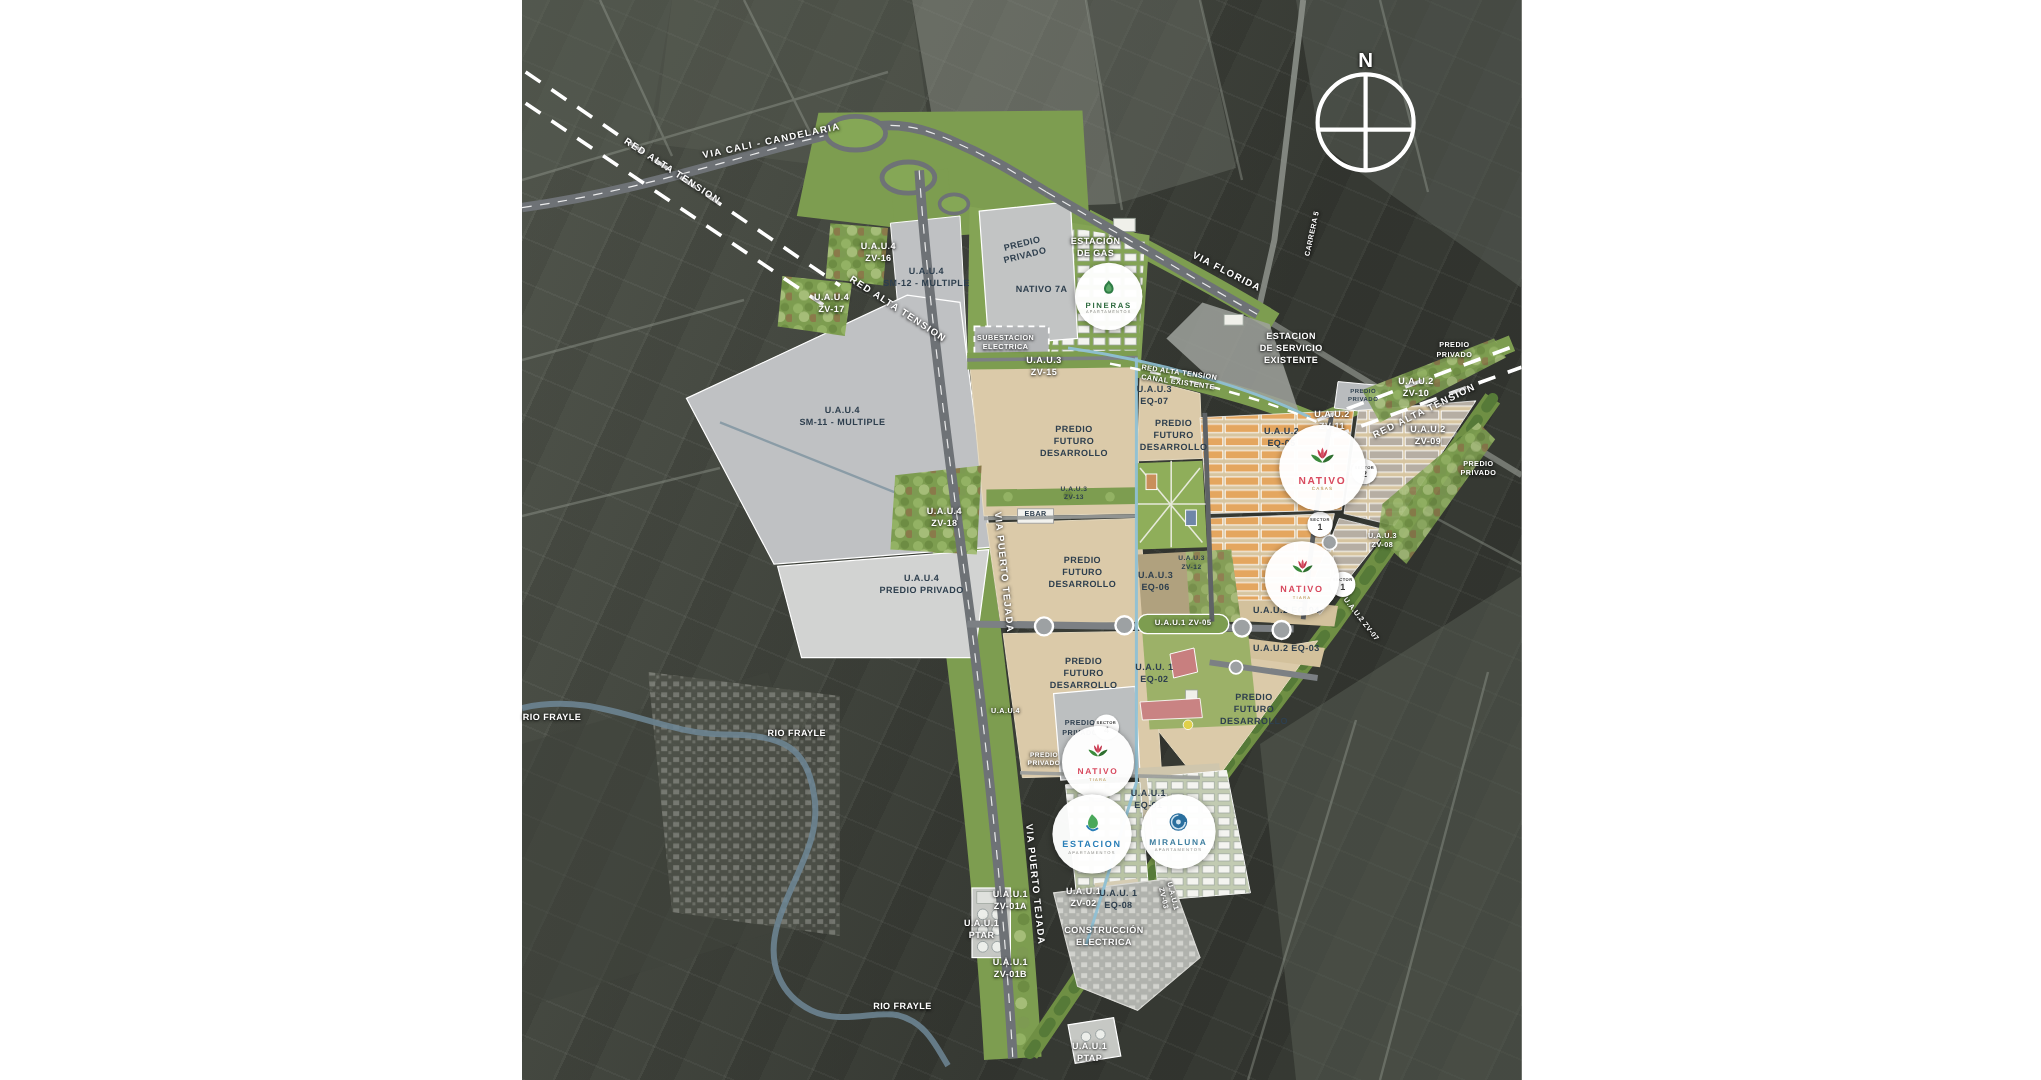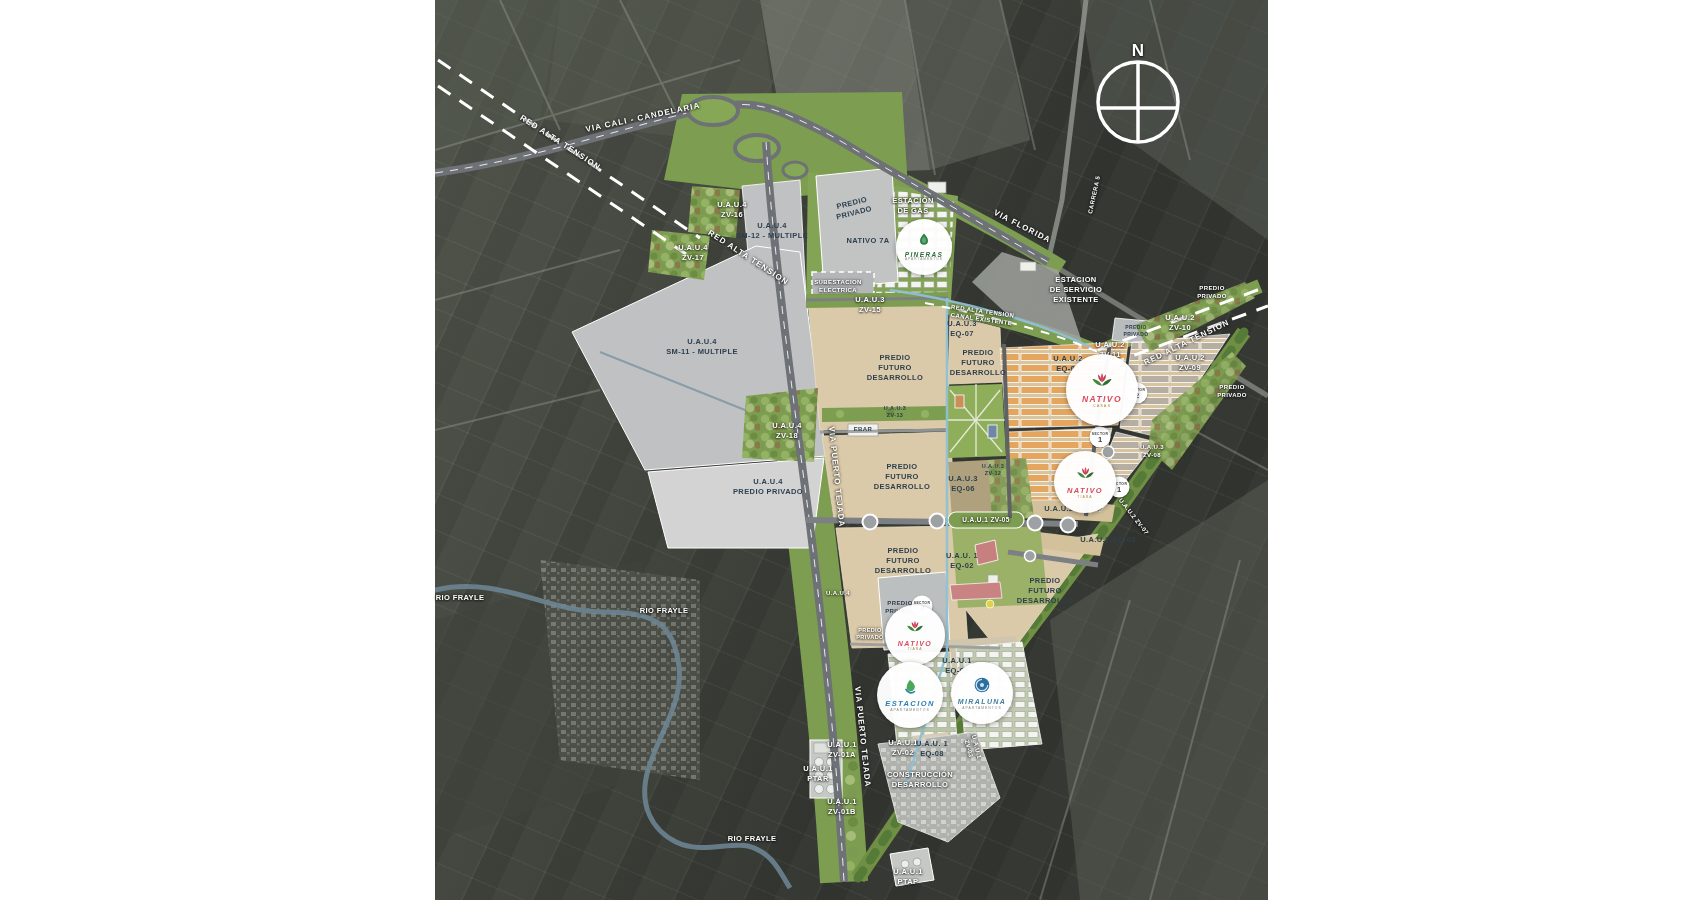--- a/index.html
+++ b/index.html
@@ -15,21 +15,21 @@
   .lbl{position:absolute;transform:translate(-50%,-50%);font-weight:bold;font-size:7.5px;
        line-height:1.3;text-align:center;white-space:pre-line;letter-spacing:.4px;pointer-events:none;}
   .lbl.white{color:#ffffff;text-shadow:0 0 3px rgba(0,0,0,.85),0 1px 2px rgba(0,0,0,.6);}
   .lbl.navy{color:#2e3f4e;}
   .lbl.road{font-size:8px;letter-spacing:1.1px;}
   .lbl.s6{font-size:6px;} .lbl.s55{font-size:5.5px;} .lbl.s5{font-size:5px;} .lbl.s65{font-size:6.5px;}
   .lbl.north{font-size:17px;letter-spacing:0;}
   .logo{position:absolute;transform:translate(-50%,-50%);background:rgba(255,255,255,.97);
         border-radius:50%;display:flex;flex-direction:column;align-items:center;justify-content:center;
         box-shadow:0 1px 5px rgba(0,0,0,.4);z-index:5;}
-  .logo .lname{font-weight:bold;letter-spacing:1.4px;line-height:1.1;font-style:italic;}
+  .logo .lname{font-weight:bold;letter-spacing:1.4px;line-height:1.1;}
   .logo .lsub{letter-spacing:1px;color:#8a8a86;line-height:1.2;}
   .badge{position:absolute;transform:translate(-50%,-50%);width:21px;height:21px;border-radius:50%;
          background:#ffffff;display:flex;flex-direction:column;align-items:center;justify-content:center;
          box-shadow:0 1px 2px rgba(0,0,0,.45);z-index:4;color:#3a3a3a;}
   .badge .bw{font-size:3.4px;font-weight:bold;letter-spacing:.4px;}
   .badge .bn{font-size:7.5px;font-weight:bold;line-height:1;}
 </style>
 </head>
 <body>
 
@@ -295,21 +295,21 @@
 DESARROLLO</div>
   <div class="lbl navy" style="left:963px;top:484px">U.A.U.3
 EQ-06</div>
   <div class="lbl navy s55" style="left:993px;top:470px">U.A.U.3
 ZV-12</div>
   <div class="lbl navy" style="left:768px;top:487px">U.A.U.4
 PREDIO PRIVADO</div>
   <div class="lbl white road" style="left:836px;top:477px;transform:translate(-50%,-50%) rotate(84deg)">VIA PUERTO TEJADA</div>
   <div class="lbl white s65" style="left:986px;top:520px">U.A.U.1        ZV-05</div>
   <div class="lbl navy" style="left:1072px;top:509px">U.A.U.2      EQ-04</div>
-  <div class="lbl navy" style="left:1108px;top:540px">U.A.U.2      EQ-03</div>
+  <div class="lbl navy" style="left:1072px;top:540px">U.A.U.2      EQ-03</div>
   <div class="lbl white s6" style="left:1133px;top:517px;transform:translate(-50%,-50%) rotate(52deg)">U.A.U.2  ZV-07</div>
   <div class="lbl white s6" style="left:1152px;top:452px">U.A.U.3
 ZV-08</div>
   <div class="lbl navy" style="left:902px;top:477px">PREDIO
 FUTURO
 DESARROLLO</div>
   <div class="lbl navy" style="left:962px;top:561px">U.A.U. 1
 EQ-02</div>
   <div class="lbl navy" style="left:903px;top:561px">PREDIO
 FUTURO
@@ -327,21 +327,21 @@
   <div class="lbl white road" style="left:862px;top:737px;transform:translate(-50%,-50%) rotate(84deg)">VIA PUERTO TEJADA</div>
   <div class="lbl white" style="left:842px;top:750px">U.A.U.1
 ZV-01A</div>
   <div class="lbl white" style="left:903px;top:748px">U.A.U.1
 ZV-02</div>
   <div class="lbl navy" style="left:932px;top:749px">U.A.U. 1
 EQ-08</div>
   <div class="lbl white" style="left:818px;top:774px">U.A.U.1
 PTAR</div>
   <div class="lbl white" style="left:920px;top:780px">CONSTRUCCIÓN
-DESARROLLO</div>
+ELECTRICA</div>
   <div class="lbl white" style="left:842px;top:807px">U.A.U.1
 ZV-01B</div>
   <div class="lbl white s6" style="left:972px;top:748px;transform:translate(-50%,-50%) rotate(76deg)">U.A.U.1
 ZV-03</div>
   <div class="lbl white" style="left:908px;top:877px">U.A.U.1
 PTAP</div>
   <div class="lbl white" style="left:460px;top:598px">RIO FRAYLE</div>
   <div class="lbl white" style="left:664px;top:611px">RIO FRAYLE</div>
   <div class="lbl white" style="left:752px;top:839px">RIO FRAYLE</div>
   <div class="lbl white north" style="left:1138px;top:51px">N</div>

